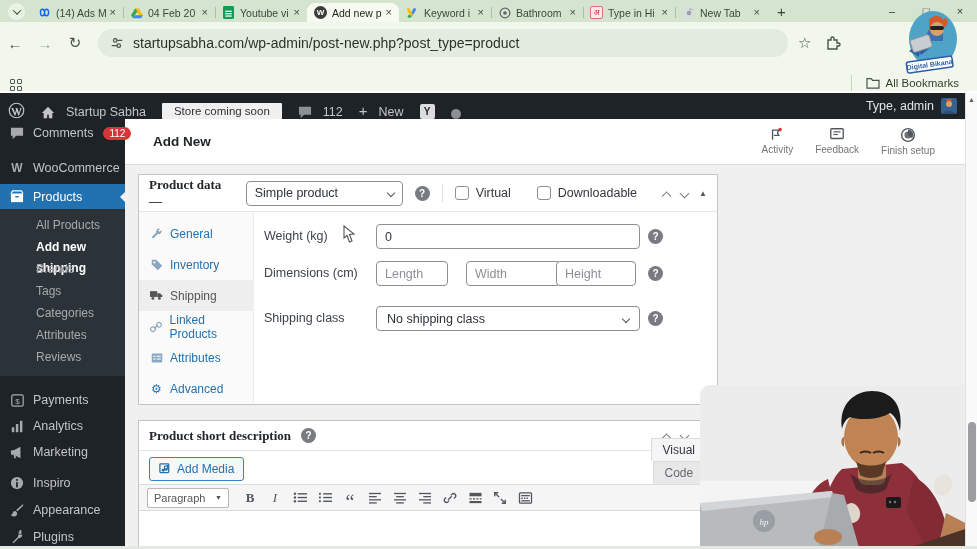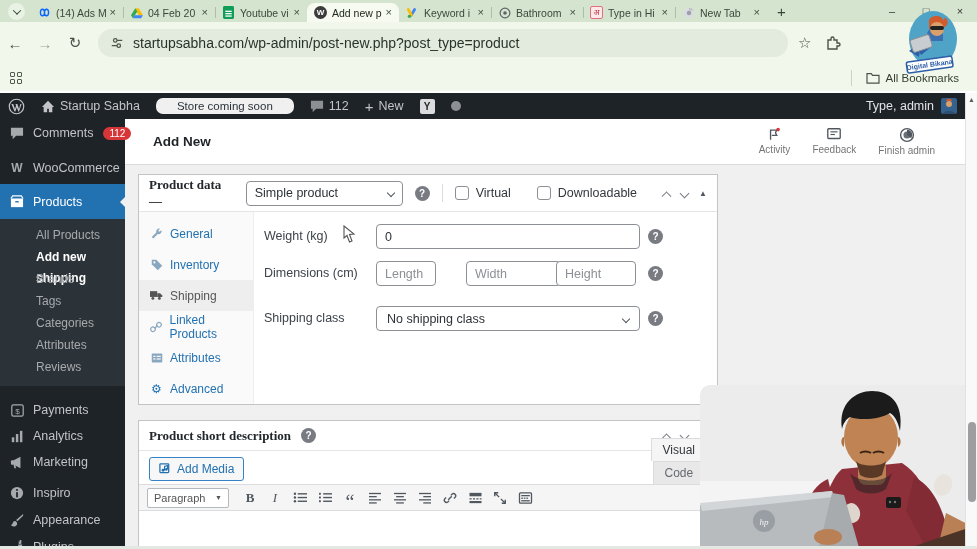--- a/index.html
+++ b/index.html
@@ -23,42 +23,42 @@
   .win-controls { position:absolute; right:0; top:0; height:22px; display:flex; align-items:center; gap:0; }
   .win-btn { width:34px; text-align:center; font-size:11px; color:#333; line-height:22px; }
 
   .btoolbar { position:absolute; top:22px; left:0; right:0; height:42px; background:#f2f7ec; display:flex; align-items:center; }
   .nav-ic { font-size:15px; color:#4a544a; width:30px; text-align:center; }
   .nav-ic.dim { color:#9aa79a; }
   .addressbar { height:28px; flex:0 0 690px; margin-left:8px; background:#e2ebdd; border-radius:14px; display:flex; align-items:center; padding:0 12px; font-size:14px; color:#2a332a; }
   .tune-ic { width:14px; height:14px; margin-right:9px; }
   .addr-right { display:flex; align-items:center; margin-left:10px; gap:14px; }
 
-  .bookmarksbar { position:absolute; top:64px; left:0; right:0; height:27px; background:#f2f7ec; display:flex; align-items:center; padding:0 10px; }
+  .bookmarksbar { position:absolute; top:64px; left:0; right:0; height:27px; background:#f2f7ec; display:flex; align-items:flex-end; padding:0 10px; }
   .apps-grid { width:12px; height:12px; display:grid; grid-template-columns:5px 5px; grid-template-rows:5px 5px; gap:2px; }
   .apps-grid span { border:1.4px solid #515a51; border-radius:1px; }
   .allbm { margin-left:auto; display:flex; align-items:center; gap:6px; font-size:11.5px; color:#33402f; padding-right:8px; border-left:1px solid #c7d6c2; padding-left:14px; height:16px; }
 
   .sticker { position:absolute; left:901px; top:5px; width:58px; height:74px; z-index:9; }
 
   
   .page { position:absolute; top:91px; left:0; right:0; bottom:0; background:#f0f0f1; border-top:2px solid #fff; }
 
   .adminbar { position:absolute; top:0; left:0; right:12px; height:26px; background:#1d2327; display:flex; align-items:center; color:#c3c4c7; font-size:12.5px; gap:0; z-index:5; }
-  .ab-item { display:flex; align-items:center; gap:5px; padding:0 8px; height:100%; }
-  .ab-badge { background:#f0f0f1; color:#2c3338; font-size:11.5px; padding:2px 21px; border-radius:7px; }
+  .ab-item { display:flex; align-items:flex-end; gap:11px; padding:0 8px; height:100%; }
+  .ab-badge { background:#f0f0f1; color:#2c3338; font-size:11.5px; padding:2px 12px; border-radius:1px; }
   .ab-dot { width:10px; height:10px; border-radius:50%; background:#8c8f94; }
   .ab-right { margin-left:auto; display:flex; align-items:center; gap:7px; padding-right:8px; color:#e2e4e7; }
   .ab-avatar { width:16px; height:16px; border-radius:2px; overflow:hidden; }
   .yoast-ic { width:15px; height:15px; background:#dcdcde; border-radius:2px; color:#1d2327; font-weight:bold; font-size:10px; text-align:center; line-height:15px; }
 
   .wpsidebar { position:absolute; top:26px; left:0; width:125px; bottom:3px; background:#1d2327; z-index:4; display:flex; flex-direction:column; padding-top:3px; color:#c3c4c7; font-size:12.5px; }
   .mi { display:flex; align-items:center; gap:8px; padding-left:9px; height:22px; flex:0 0 auto; }
   .mi .ic { width:16px; flex:0 0 16px; display:flex; justify-content:center; color:#a7aaad; font-size:13px; }
-  .mi-products { background:#2271b1; color:#fff; height:35px; margin:5px 0 0 0; position:relative; }
+  .mi-products { background:#2271b1; color:#fff; height:25px; margin:5px 0 0 0; position:relative; }
   .mi-products .ic { color:#fff; }
   .mi-products::after { content:""; position:absolute; right:0; top:50%; margin-top:-5px; border:5px solid transparent; border-right-color:#f0f0f1; }
   .red-badge { background:#d63638; color:#fff; border-radius:9px; font-size:10px; padding:1px 6px; margin-left:2px; }
   .submenu { background:#2c3338; padding:6px 0 8px; margin-top:0; display:flex; flex-direction:column; gap:1px; }
   .smi { padding-left:36px; height:21px; line-height:21px; color:#a7aaad; font-size:12px; }
   .smi.current { color:#fff; font-weight:bold; }
   .grp1 { margin-top:13px; display:flex; flex-direction:column; gap:4px; }
   .grp2 { margin-top:9px; display:flex; flex-direction:column; gap:5px; }
 
   .wc-header { position:absolute; top:26px; left:125px; right:12px; height:46px; background:#fff; border-bottom:1px solid #dcdcde; display:flex; align-items:center; z-index:1; }
@@ -444,21 +444,21 @@
           </svg>
         <span>Feedback</span>
       </div>
       <div class="wc-act">
         <svg width="16" height="16" viewBox="0 0 18 18">
             <circle cx="9" cy="9" r="7.2" fill="none" stroke="#50575e" stroke-width="1.6"></circle>
             <path d="M9 3a6 6 0 010 12 6 6 0 010-12z" fill="none"></path>
             <path d="M9 3a6 6 0 014.8 9.6L9 9z" fill="#50575e"></path>
             <circle cx="9" cy="9" r="4" fill="#50575e" opacity="0.85"></circle>
           </svg>
-        <span>Finish admin</span>
+        <span>Finish setup</span>
       </div>
     </div>
   </div>
 
   <div class="panel" id="product-data">
     <div class="panel-hd">
       <span class="panel-title">Product data —</span>
       <div class="type-select">
         <span>Simple product</span>
         <span class="sel-chev"></span>
@@ -537,21 +537,21 @@
         </div>
       </div>
       <div class="pd-fields">
         <div class="f-row" style="top:12px">
           <span class="f-label">Weight (kg)</span>
           <input class="f-input" style="left: 122px; top: 0px; width: 264px;" value="0">
           <span class="help-tip row-help">?</span>
         </div>
         <div class="f-row" style="top:49px">
           <span class="f-label">Dimensions (cm)</span>
-          <input class="f-input" style="left: 122px; top: 0px; width: 60px;" placeholder="Length">
+          <input class="f-input" style="left: 122px; top: 0px; width: 72px;" placeholder="Length">
           <input class="f-input" style="left: 212px; top: 0px; width: 95px;" placeholder="Width">
           <input class="f-input" style="left: 302px; top: 0px; width: 80px;" placeholder="Height">
           <span class="help-tip row-help">?</span>
         </div>
         <div class="f-row" style="top:94px">
           <span class="f-label">Shipping class</span>
           <div class="wsel">
             <span>No shipping class</span>
             <span class="sel-chev" style="margin-left:auto"></span>
           </div>

